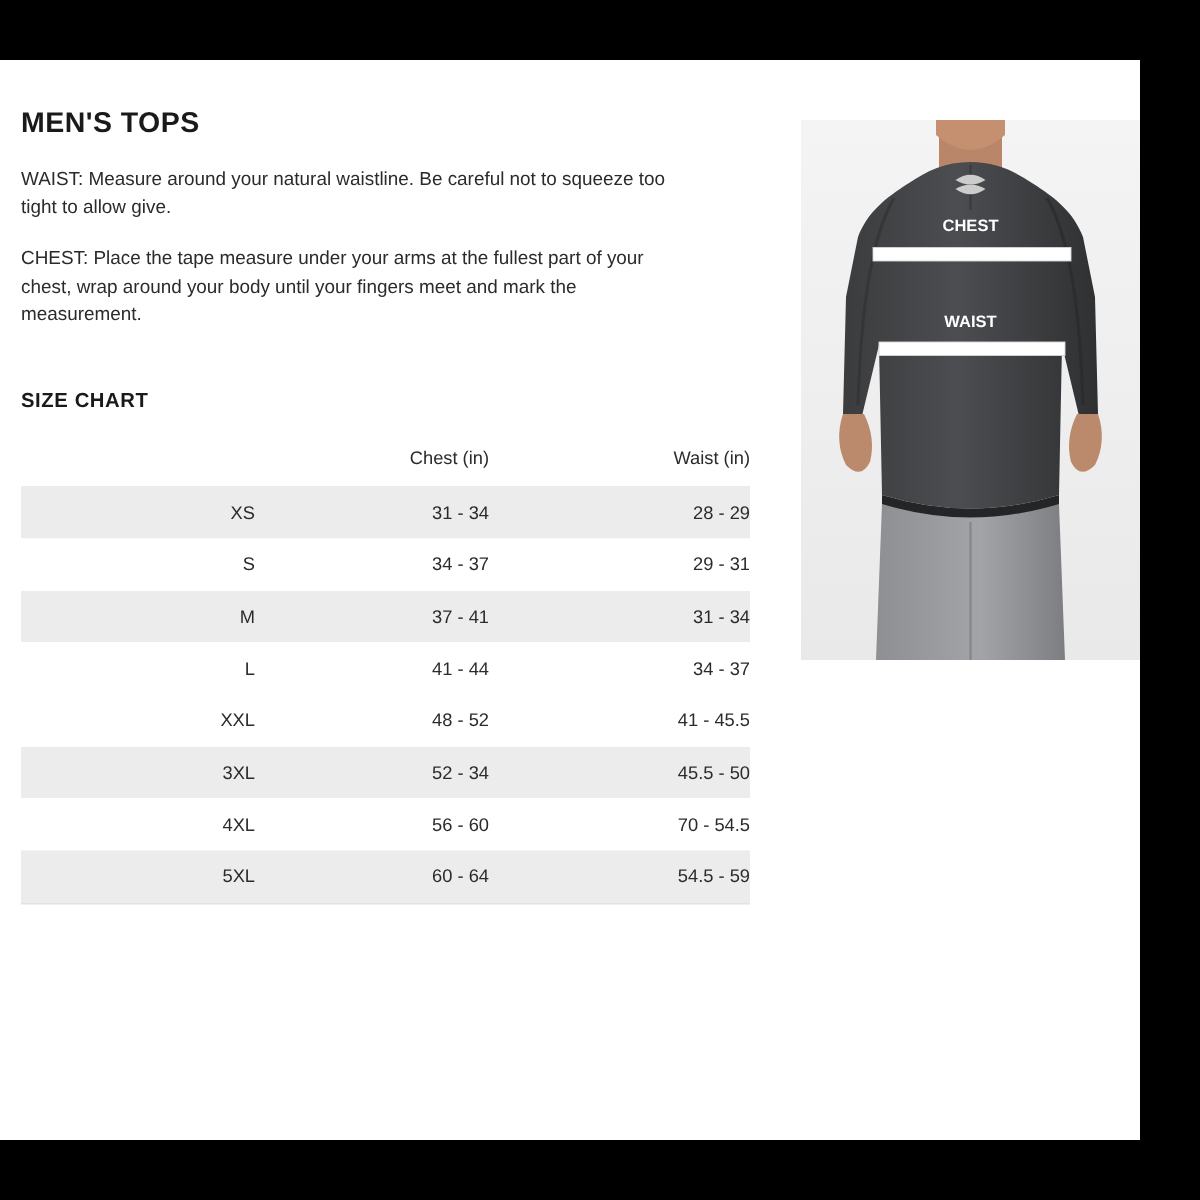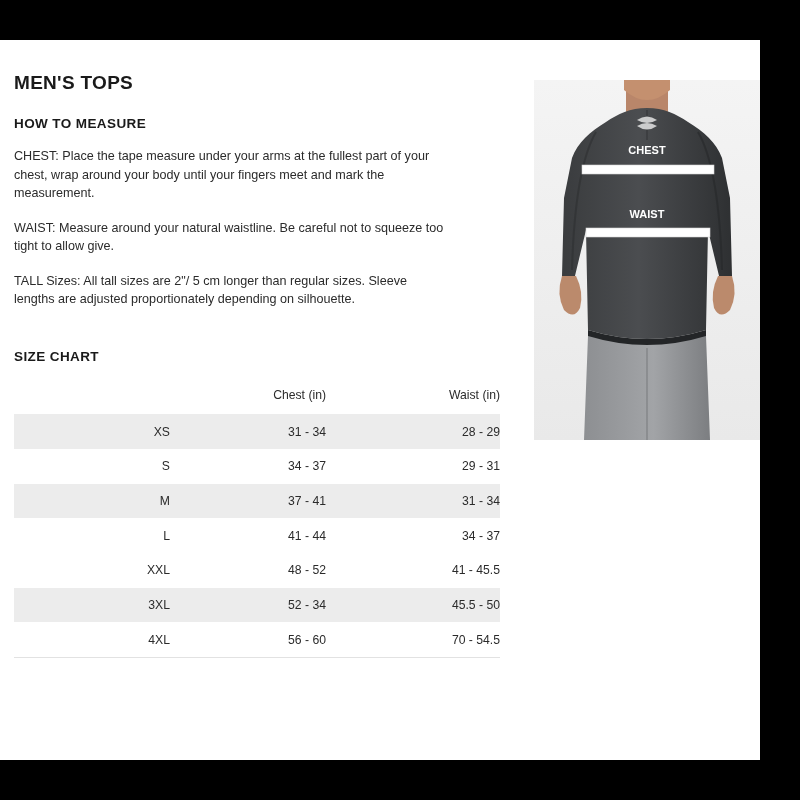--- a/index.html
+++ b/index.html
@@ -119,25 +119,23 @@
 </style>
 </head>
 <body>
 
 <div class="page">
 
   <div class="content">
 
     <h1 class="page-title">MEN'S TOPS</h1>
 
-    <h2 class="section-heading">HOW TO MEASURE</h2>
-
+
+    <p class="para wide">WAIST: Measure around your natural waistline. Be careful not to squeeze too tight to allow give.</p>
     <p class="para">CHEST: Place the tape measure under your arms at the fullest part of your chest, wrap around your body until your fingers meet and mark the measurement.</p>
-    <p class="para wide">WAIST: Measure around your natural waistline. Be careful not to squeeze too tight to allow give.</p>
-    <p class="para wide">TALL Sizes: All tall sizes are 2"/ 5 cm longer than regular sizes. Sleeve lengths are adjusted proportionately depending on silhouette.</p>
 
     <h2 class="size-chart-heading">SIZE CHART</h2>
 
     <table class="size-table">
       <colgroup>
         <col class="c0">
           <col class="c1">
           <col class="c2">
       </colgroup>
       <thead>
@@ -189,20 +187,27 @@
             </td>
           <td>52 - 34</td>
           <td>45.5 - 50</td>
         </tr>
         <tr class="even">
           <td class="d0">
               <span class="cell-inner">4XL</span>
             </td>
           <td>56 - 60</td>
           <td>70 - 54.5</td>
+        </tr>
+        <tr class="odd">
+          <td class="d0">
+              <span class="cell-inner">5XL</span>
+            </td>
+          <td>60 - 64</td>
+          <td>54.5 - 59</td>
         </tr>
       </tbody>
     </table>
 
   </div>
 
   <div class="photo">
     <div class="bg"></div>
     <svg class="model" viewBox="0 0 226 360" xmlns="http://www.w3.org/2000/svg">
       <defs>

